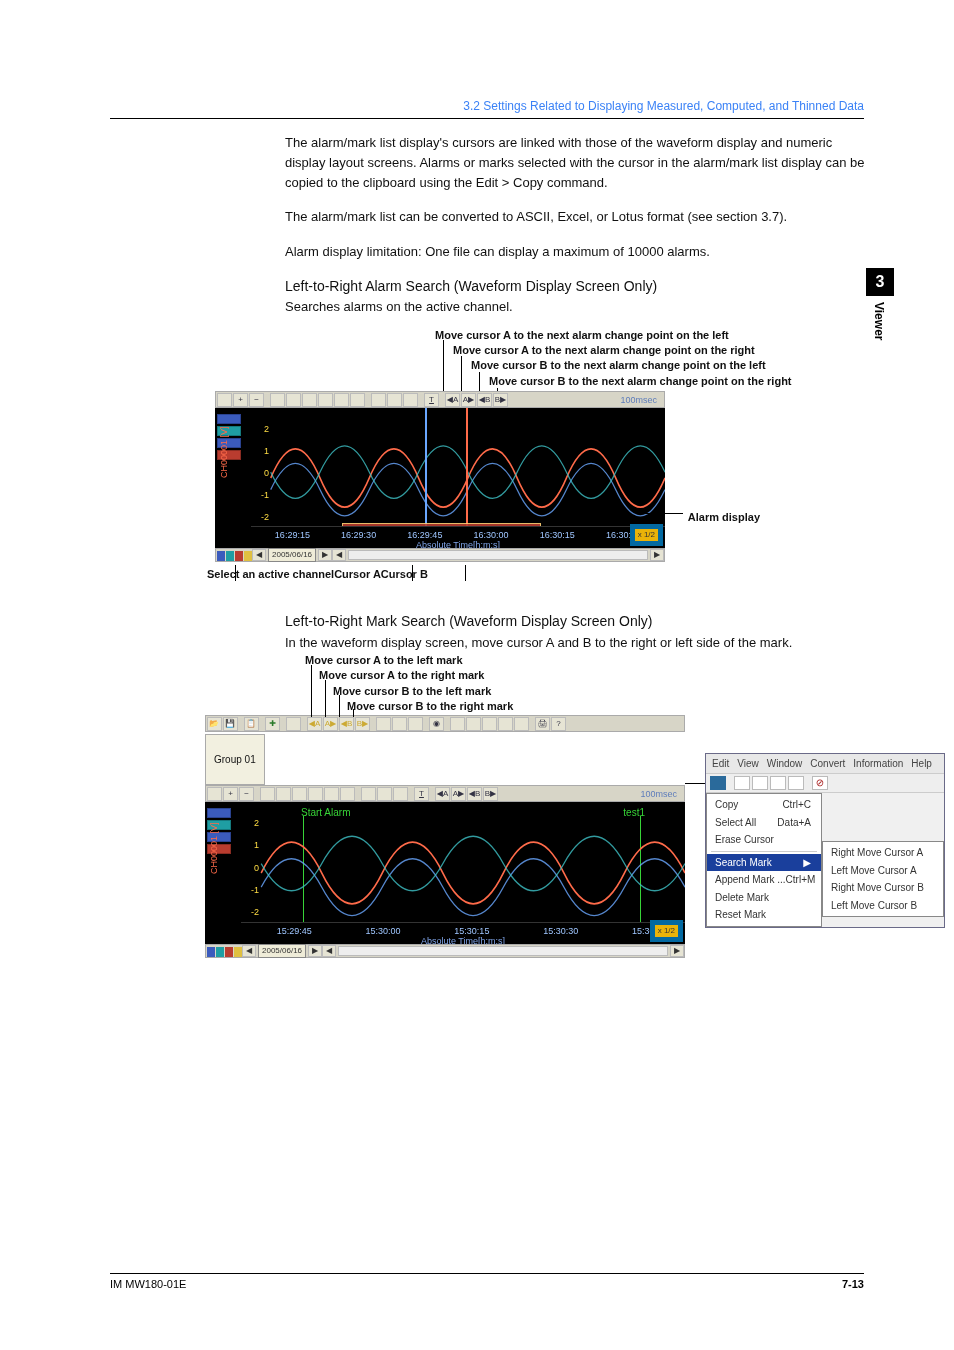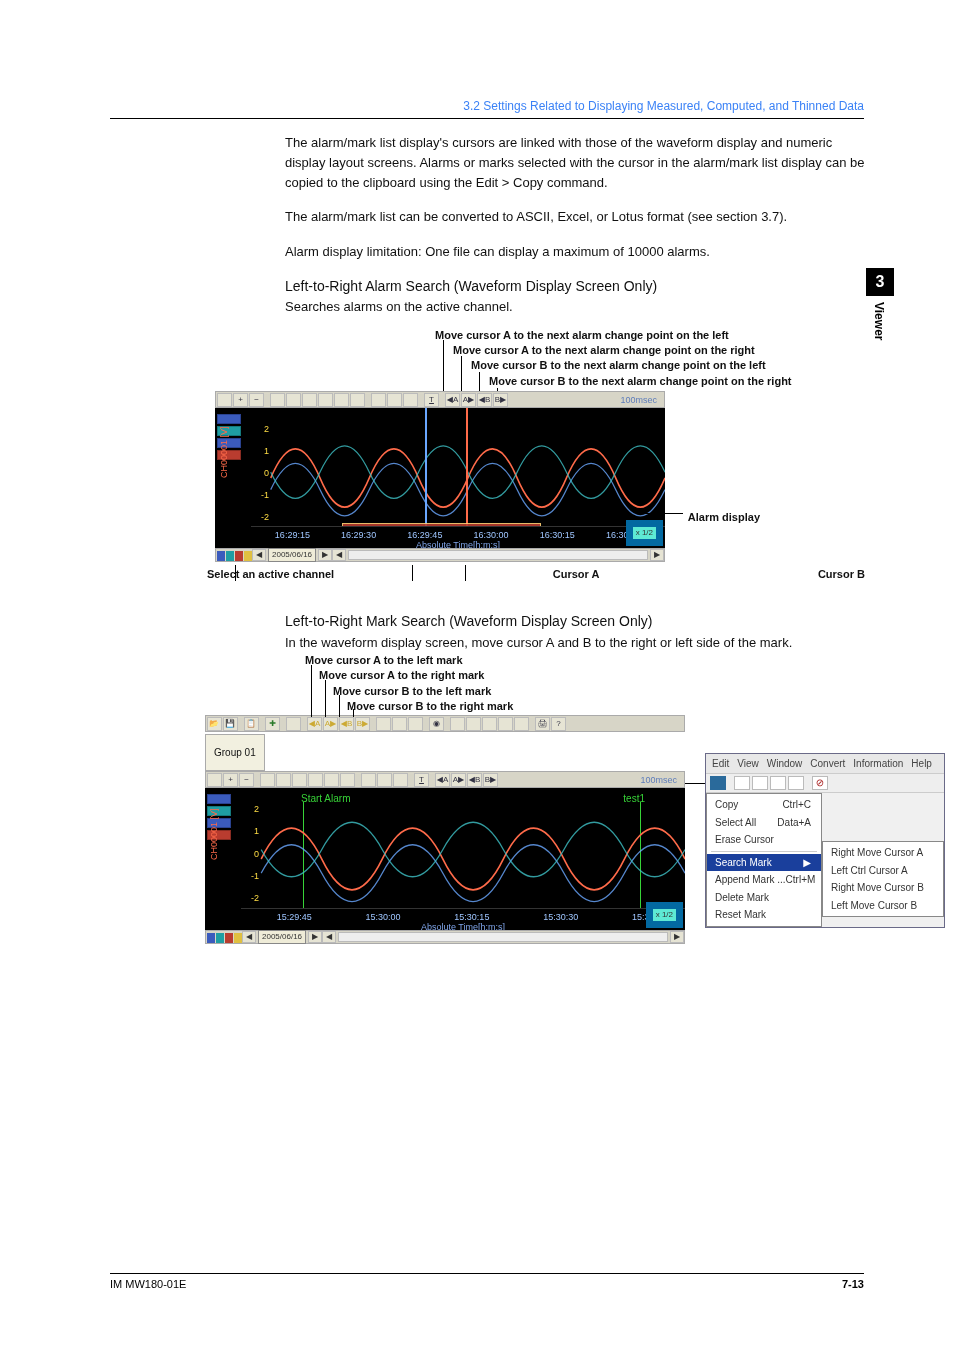--- a/index.html
+++ b/index.html
@@ -112,42 +112,42 @@
   .time-axis .t { position:absolute; top:2px; transform:translateX(-50%);}
   .time-axis .abslabel { position:absolute; top:12px; left:50%; transform:translateX(-50%); color:#7fa4e8;}
   .bottom-scroll {
     display:flex; height:14px; background:#d7d5c7; border:1px solid #aaa; align-items:center;
     font-size:8px; color:#333;
   }
   .bottom-scroll .arrow { width:14px; text-align:center; background:#e6e4d4; border:1px solid #bbb; height:12px; line-height:10px;}
   .bottom-scroll .track { flex:1; height:10px; background:#eee; margin:0 2px; border:1px solid #bbb;}
   .x-chip {
     position:absolute; right:2px; bottom:2px;
-    background:#5eead4; border:7px solid #0369a1;
+    background:#eab308; border:5px solid #0369a1;
     font-size:8px; padding:0 3px; color:#333;
   }
   .callouts {
     font-size: 11px; font-weight: bold; line-height:1.4;
     margin-bottom:2px;
   }
   .callouts .row { white-space: nowrap; }
   .lead-line { position:absolute; background:#000; }
   .under-labels {
-    display:flex; font-size:11px; font-weight:bold; margin-top:4px; gap:30px;justify-content:space-between;
+    display:flex; font-size:11px; font-weight:bold; margin-top:4px; 
   }
   .alarm-pill {
     position:absolute; background:#b93c2f; height:8px; opacity:0.9;
     border:1px solid #ffd074;
   }
   .alarm-callout {
     font-size:11px; font-weight:bold; position:absolute;
   }
   .ms-first-tb { width:490px;}
   .group-tab {
-    border:1px solid #aaa; background:#f2f0e0; font-size:10px; padding:10px 8px;
+    border:1px solid #aaa; background:#f2f0e0; font-size:10px; padding:17px 8px;
     display:inline-block; margin-top:2px; margin-bottom:0px;
   }
   .second-fig { position:relative;}
   .mark-callout {
     position:absolute; left:490px; top:30px; width:255px; font-size:11px;
   }
   .mark-callout .mh { font-weight:bold; margin-bottom:2px;}
   .mark-leader { position:absolute; background:#000;}
   .menu-screenshot {
     position:absolute; left:495px; top:0px;
@@ -514,21 +514,21 @@
                 <span>Delete Mark</span>
                 <span></span>
               </div>
             <div class="mi">
                 <span>Reset Mark</span>
                 <span></span>
               </div>
           </div>
           <div class="menu-col submenu-items" style="width:122px; margin-top:48px; height:fit-content;">
             <div class="mi">Right Move Cursor A</div>
-            <div class="mi">Left Ctrl Cursor A</div>
+            <div class="mi">Left Move Cursor A</div>
             <div class="mi">Right Move Cursor B</div>
             <div class="mi">Left Move Cursor B</div>
           </div>
         </div>
       </div>
 
     </div>
 
   </div>
 

